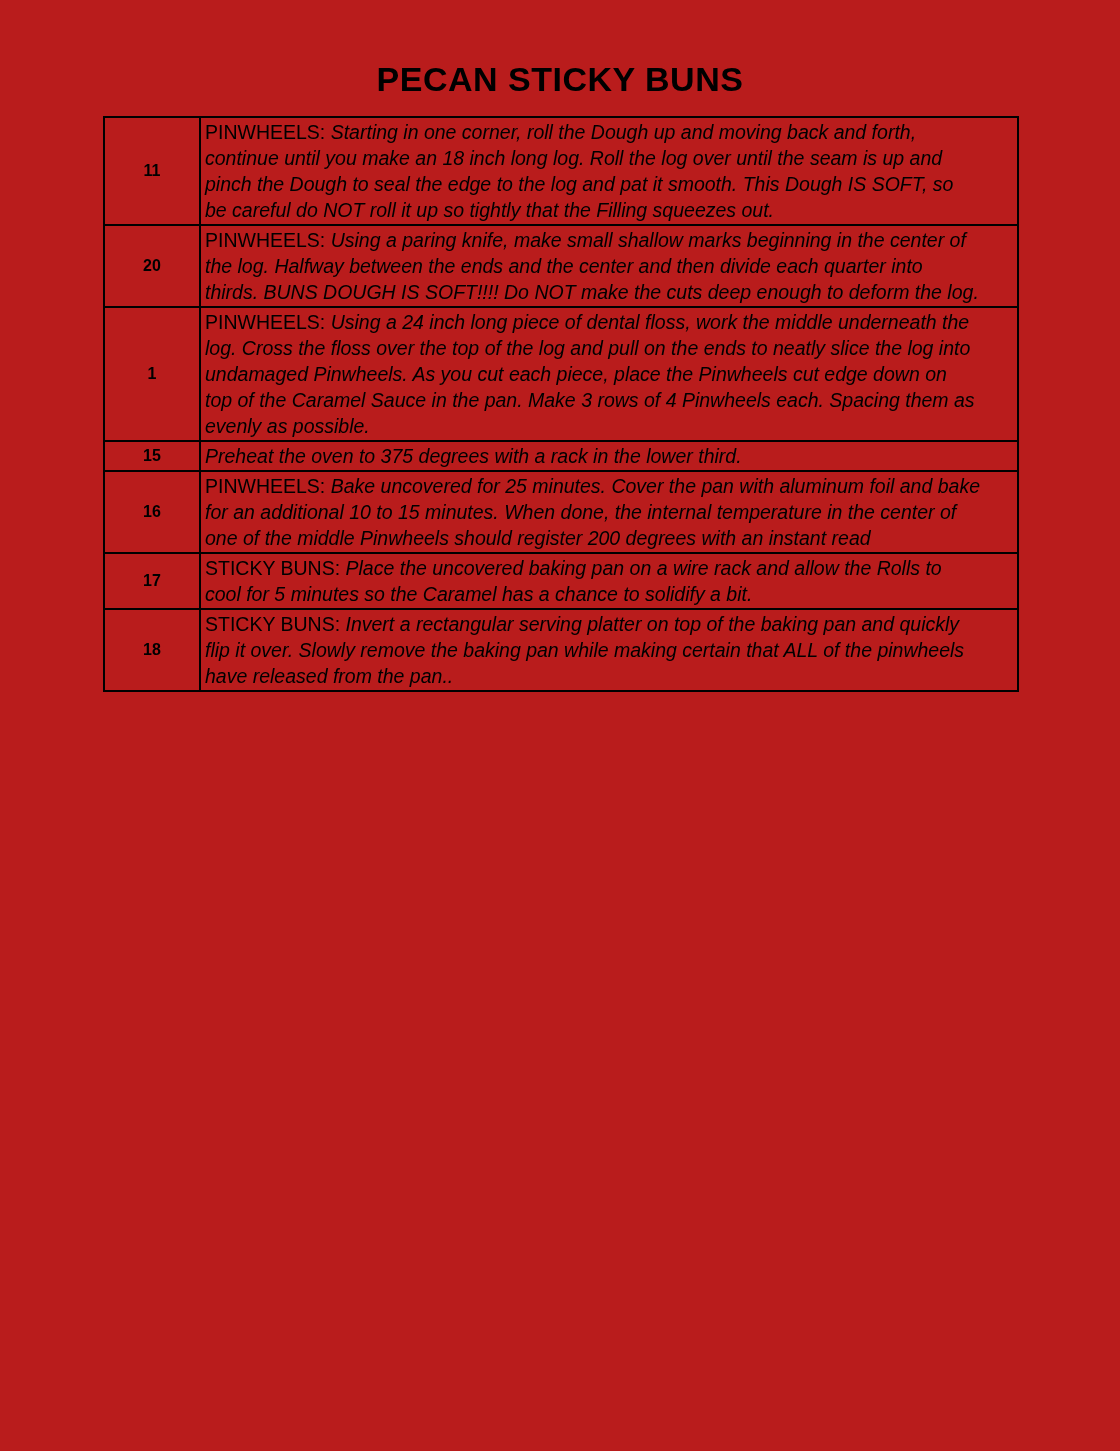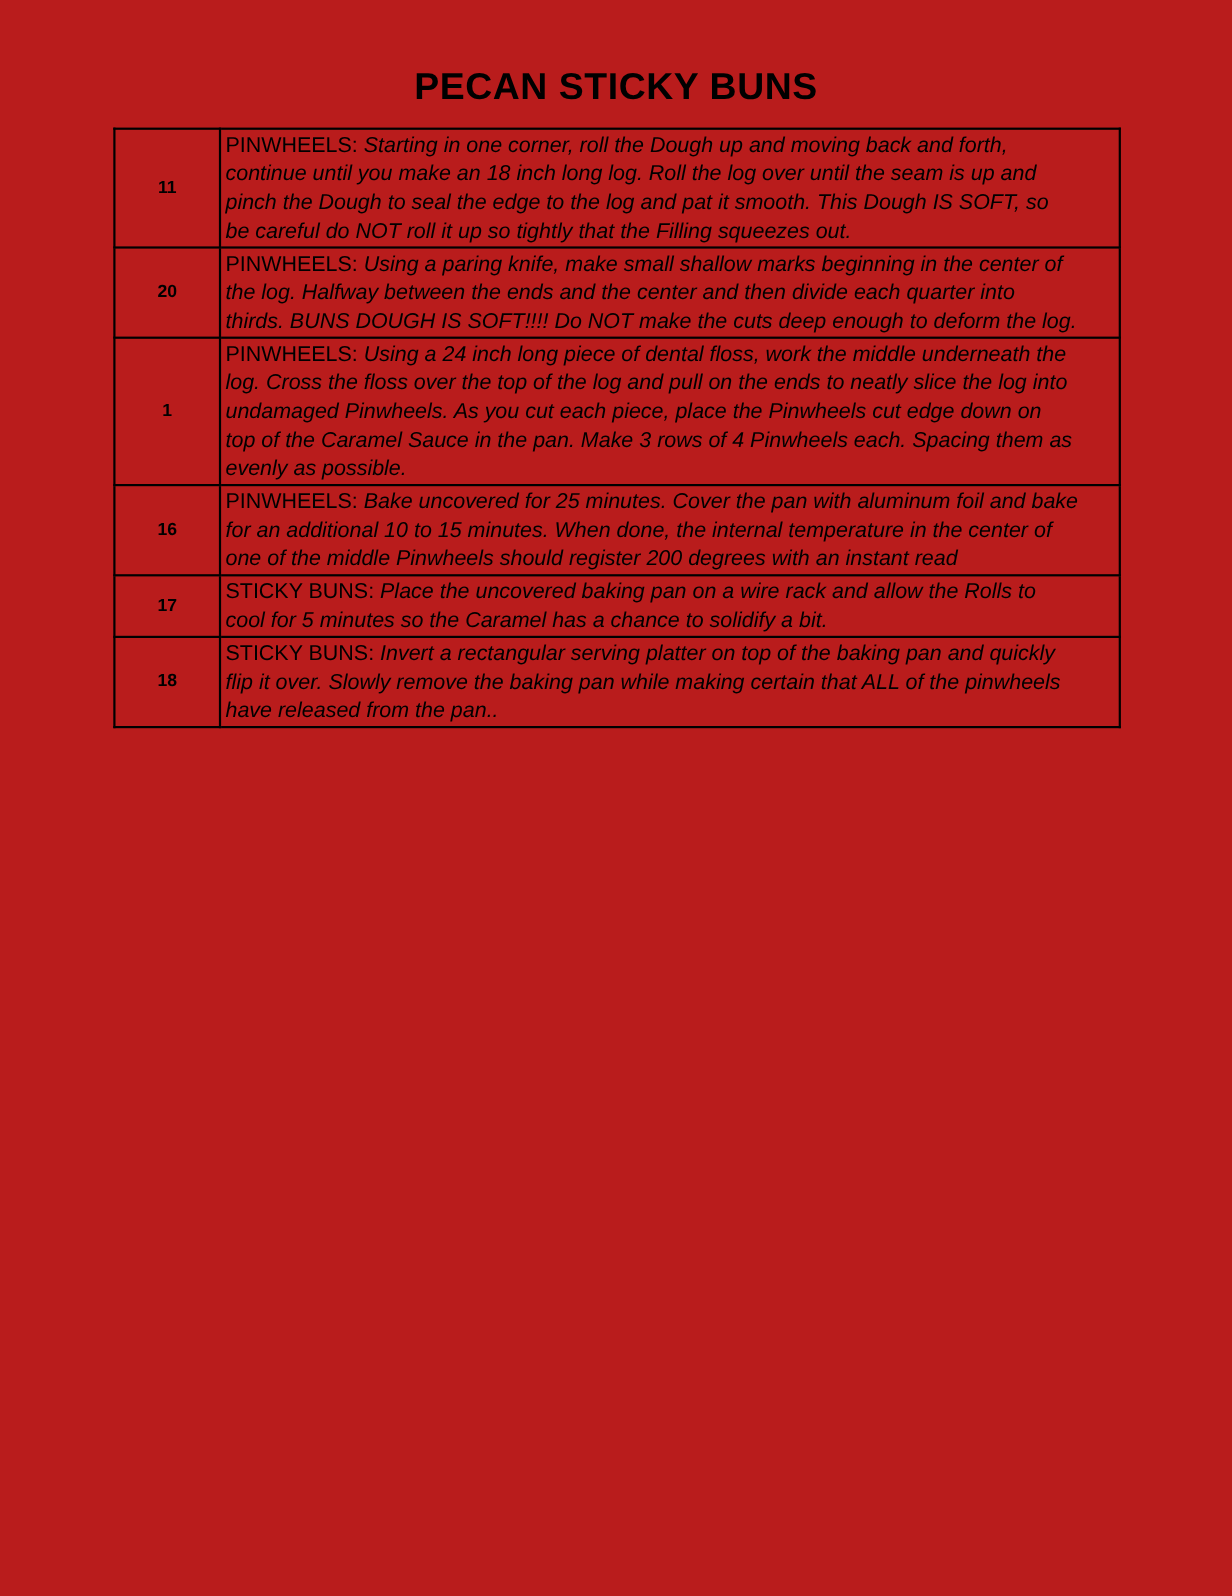--- a/index.html
+++ b/index.html
@@ -84,20 +84,24 @@
       </tr>
       <tr>
         <td class="step-cell"><span>1</span></td>
         <td class="instruction-cell"><span class="instruction-lead">PINWHEELS:</span><span class="instruction-text"> Using a 24 inch long piece of dental floss, work the middle underneath the
 log. Cross the floss over the top of the log and pull on the ends to neatly slice the log into
 undamaged Pinwheels. As you cut each piece, place the Pinwheels cut edge down on
 top of the Caramel Sauce in the pan. Make 3 rows of 4 Pinwheels each. Spacing them as
 evenly as possible.</span></td>
       </tr>
       <tr>
+        <td class="step-cell"><span>15</span></td>
+        <td class="instruction-cell"><span class="instruction-lead"></span><span class="instruction-text">Preheat the oven to 375 degrees with a rack in the lower third.</span></td>
+      </tr>
+      <tr>
         <td class="step-cell"><span>16</span></td>
         <td class="instruction-cell"><span class="instruction-lead">PINWHEELS:</span><span class="instruction-text"> Bake uncovered for 25 minutes. Cover the pan with aluminum foil and bake
 for an additional 10 to 15 minutes. When done, the internal temperature in the center of
 one of the middle Pinwheels should register 200 degrees with an instant read</span></td>
       </tr>
       <tr>
         <td class="step-cell"><span>17</span></td>
         <td class="instruction-cell"><span class="instruction-lead">STICKY BUNS:</span><span class="instruction-text"> Place the uncovered baking pan on a wire rack and allow the Rolls to
 cool for 5 minutes so the Caramel has a chance to solidify a bit.</span></td>
       </tr>

